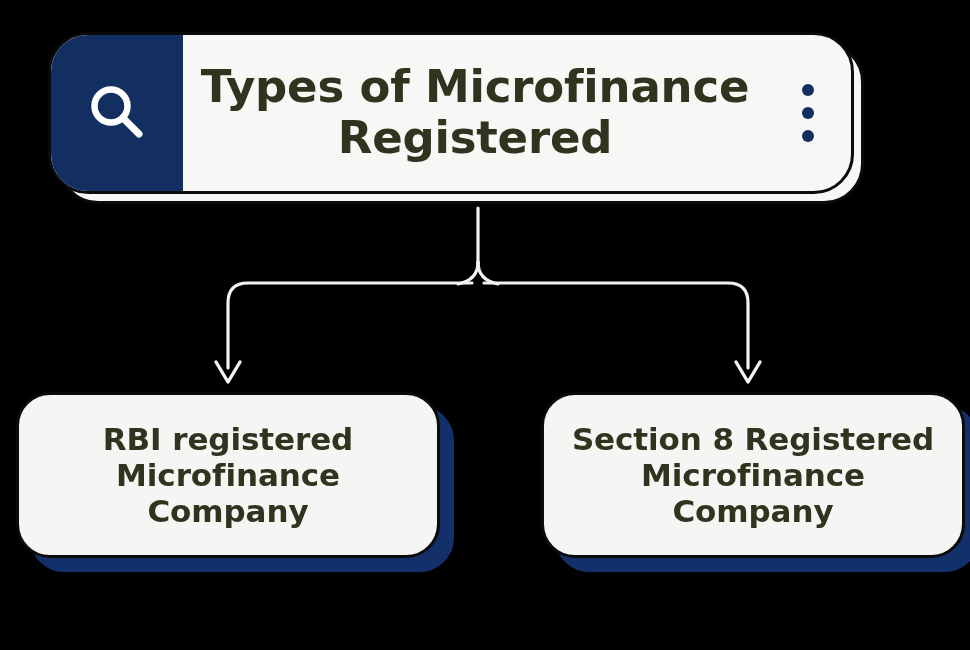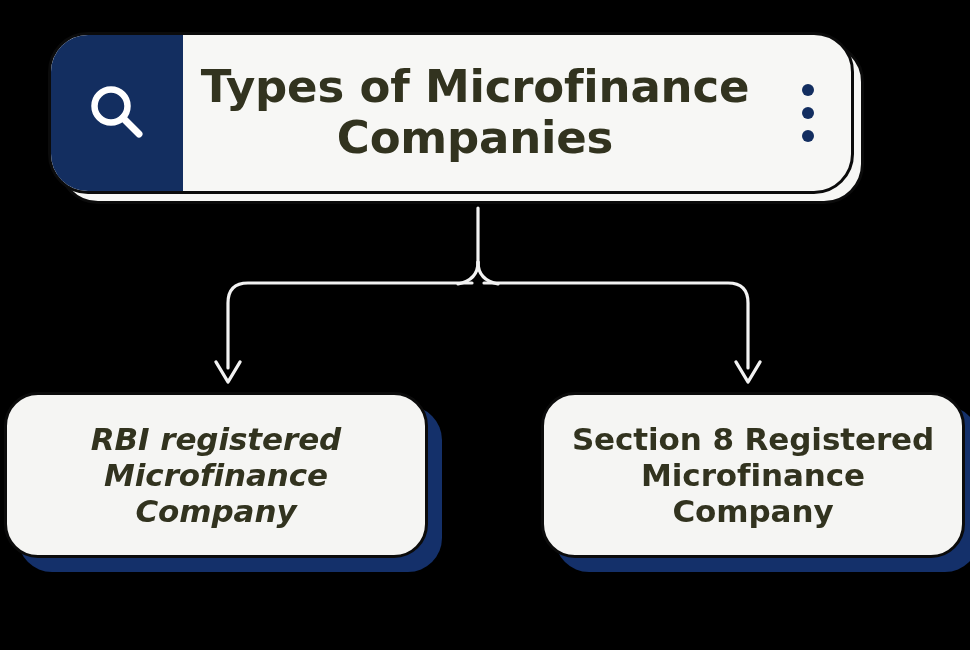--- a/index.html
+++ b/index.html
@@ -112,21 +112,21 @@
     background: #132E60;
   }
 
   
   .leaf-wrap {
     position: absolute;
     top: 392px;
     width: 440px;
     height: 182px;
   }
-  #leaf-left-wrap  { left: 4px; font-style: italic; }
+  #leaf-left-wrap  { left: 16px; }
   #leaf-right-wrap { left: 541px; }
 
   
   .leaf-shadow {
     position: absolute;
     left: 14px;
     top: 14px;
     width: 424px;
     height: 166px;
     background: #14306a;
@@ -184,21 +184,21 @@
 
       <div class="search-badge">
         <svg width="74" height="74" viewBox="0 0 74 74">
           <circle cx="31" cy="30" r="16.5" fill="none" stroke="#ffffff" stroke-width="6.5"></circle>
           <line x1="43" y1="42" x2="59" y2="58" stroke="#ffffff" stroke-width="7" stroke-linecap="round"></line>
         </svg>
       </div>
 
       <div class="header-title-area">
         <div class="header-title">Types of Microfinance
-Companies</div>
+Registered</div>
       </div>
 
       <div class="kebab-menu">
         <span class="kebab-dot"></span>
         <span class="kebab-dot"></span>
         <span class="kebab-dot"></span>
       </div>
 
     </div>
   </div>

